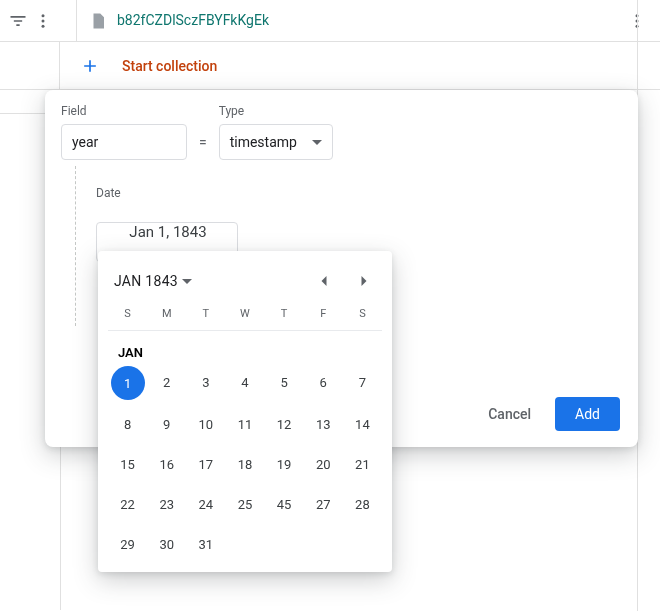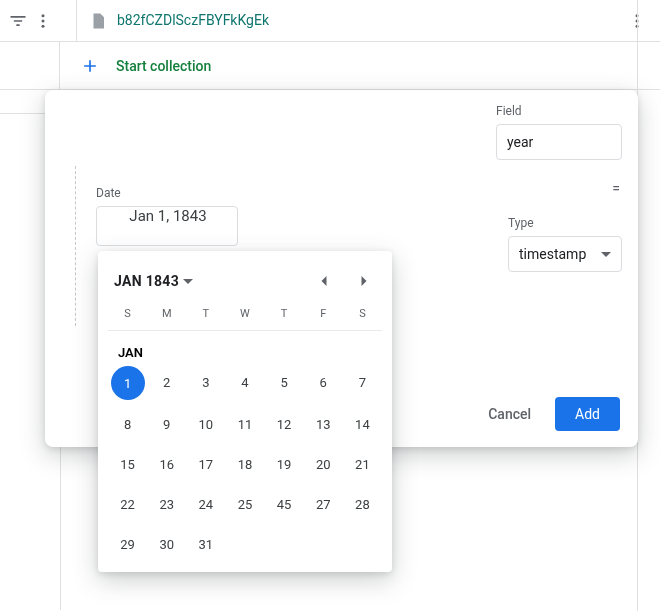--- a/index.html
+++ b/index.html
@@ -32,23 +32,23 @@
       border-bottom: 1px solid #e0e0e0;
     }
     .sidebar-col {
       width: 60px;
       border-right: 1px solid #e0e0e0;
       height: 48px;
     }
     .start-collection {
       display: flex;
       align-items: center;
-      gap: 16px;
+      gap: 22px;
       padding-left: 20px;
-      color: #15803d;
+      color: #c2410c;
       font-weight: 500;
       cursor: pointer;
     }
     .row-below {
       display: flex;
       height: 520px;
     }
     .row-below .sidebar-col { height: 24px; border-bottom: 1px solid #e0e0e0; display:flex; align-items:center; justify-content:flex-end; padding-right:4px;}
     .chevron-small { color:#5f6368; }
     .content-col { flex: 1; border-left: 1px solid #e0e0e0; position: relative; }
@@ -57,21 +57,21 @@
       position: absolute;
       left: 45px;
       top: 90px;
       width: 593px;
       height: 357px;
       background: #fff;
       border-radius: 8px;
       box-shadow: 0 2px 6px rgba(60,64,67,.15), 0 8px 24px rgba(60,64,67,.25);
       padding: 14px 16px 16px 16px;
     }
-    .field-row { display: flex; align-items: flex-end; gap: 10px; flex-direction: column; }
+    .field-row { display: flex; align-items: flex-end; gap: 10px; }
     .field-group { display: flex; flex-direction: column; gap: 6px; }
     .label { font-size: 12px; color: #5f6368; }
     .input-box {
       border: 1px solid #dadce0;
       border-radius: 4px;
       height: 36px;
       padding: 0 10px;
       display: flex;
       align-items: center;
       min-width: 126px;
@@ -87,21 +87,21 @@
       top: 166px;
       width: 12px;
       height: 160px;
       border-left: 1px dashed #c4c7c5;
     }
     .date-group {
       position: absolute;
       left: 96px;
       top: 186px;
     }
-    .date-group .label { margin-bottom: 6px; display:block; }
+    .date-group .label { margin-bottom: 22px; display:block; }
     .date-input {
       border: 1px solid #dadce0;
       border-radius: 4px;
       height: 40px;
       padding: 0 8px 0 10px;
       display: flex;
       align-items: center;
       gap: 30px;
       color: #3c4043;
       font-size: 15px;
@@ -136,21 +136,21 @@
       border-radius: 4px;
       box-shadow: 0 2px 6px rgba(60,64,67,.15), 0 8px 24px rgba(60,64,67,.25);
       z-index: 10;
       padding: 18px 10px 12px 10px;
     }
     .dp-header {
       display: flex;
       align-items: center;
       padding: 0 6px 10px 6px;
     }
-    .dp-title { font-weight: 700; font-size: 14px; letter-spacing: .3px; display:flex; align-items:center; gap:4px; cursor:pointer; }
+    .dp-title { font-weight: 400; font-size: 14px; letter-spacing: .3px; display:flex; align-items:center; gap:4px; cursor:pointer; }
     .dp-nav { margin-left: auto; display: flex; gap: 16px; }
     .dp-nav .nav-btn { cursor: pointer; color:#5f6368; width:24px; height:24px; display:flex; align-items:center; justify-content:center;}
     .dp-weekdays {
       display: grid;
       grid-template-columns: repeat(7, 1fr);
       text-align: center;
       font-size: 11px;
       color: #5f6368;
       padding: 4px 0 10px 0;
       border-bottom: 1px solid #e8eaed;

